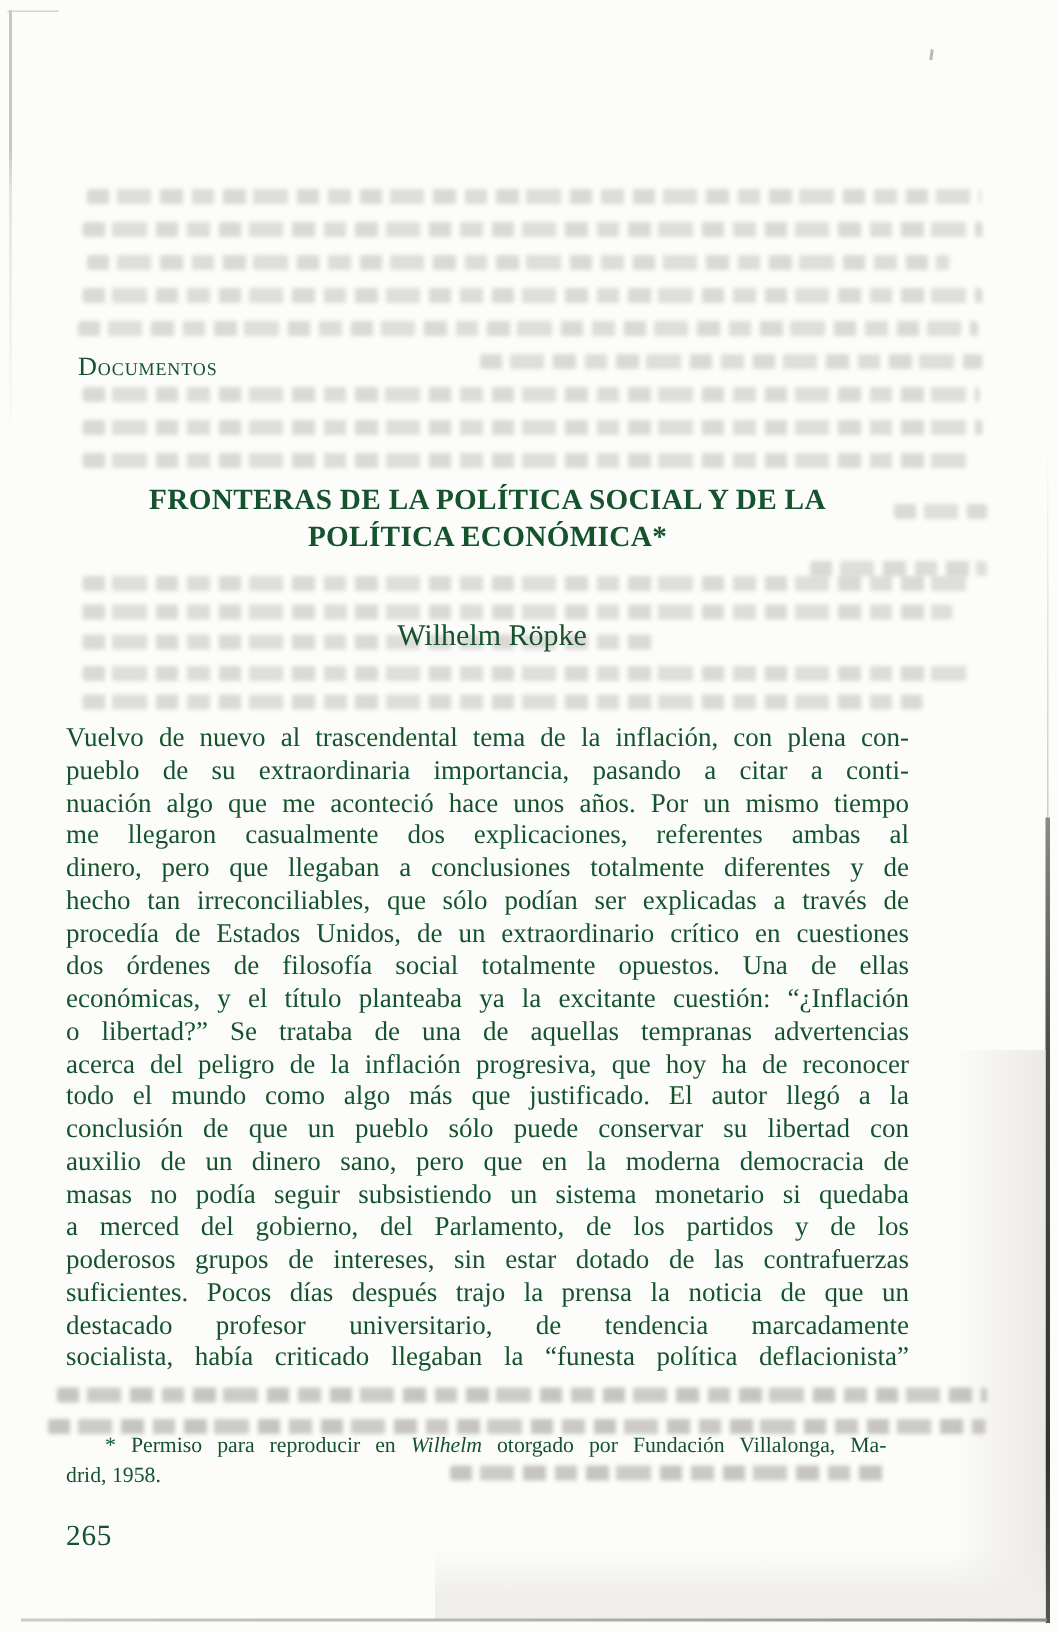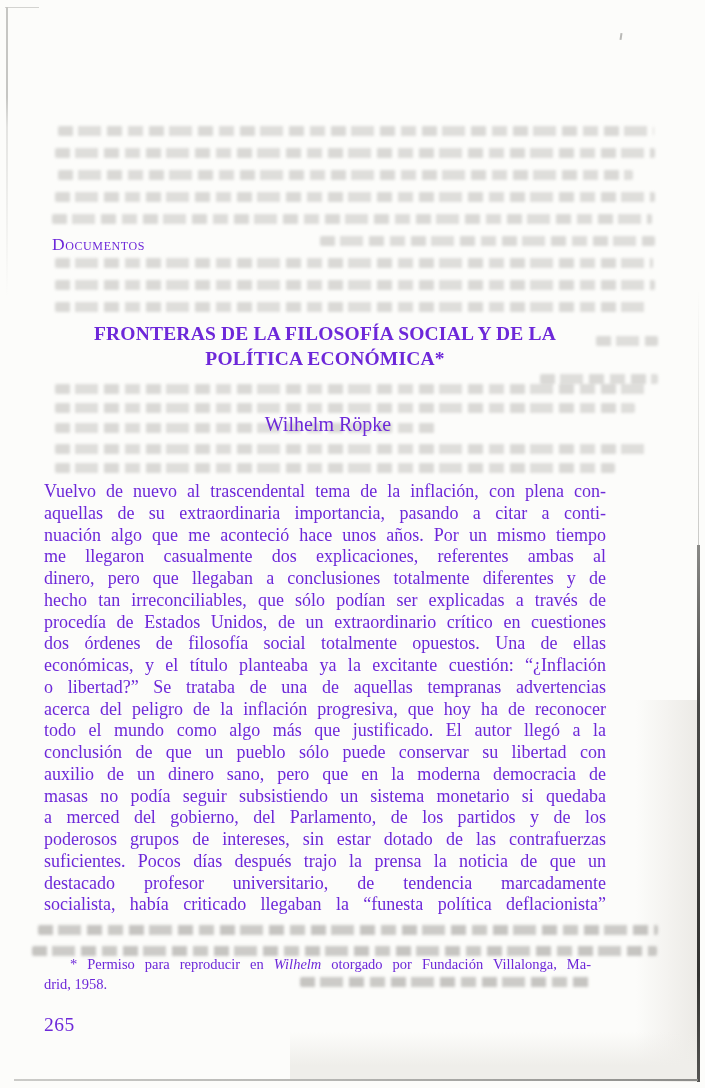--- a/index.html
+++ b/index.html
@@ -2,21 +2,21 @@
 <html><head>
 <meta charset="utf-8">
 <style>
   html,body{margin:0;padding:0;background:#ffffff;}
   #scan-page{
     position:relative;
     width:705px;height:1088px;
     background:#fcfcfa;
     overflow:hidden;
     font-family:"Liberation Serif", serif;
-    color:#6d28d9;
+    color:#14532d;
   }
   
   .edge{position:absolute;z-index:0;}
   #edge-top-left-h{left:5px;top:7px;width:34px;height:1px;background:#d3d3d0;}
   #edge-top-left-v{left:6px;top:7px;width:2px;height:290px;
     background:linear-gradient(#c6c6c3 0 90px,rgba(198,198,195,.45) 120px,rgba(198,198,195,0) 100%);}
   #edge-right-upper{left:698px;top:290px;width:1px;height:260px;
     background:linear-gradient(rgba(180,180,178,0),#c9c9c6);}
   #edge-right-dark{left:697px;top:545px;width:3px;height:537px;
     background:linear-gradient(#8a8a87,#4a4a48 30%,#333331 80%,#555553);}
@@ -97,29 +97,29 @@
   <div class="bleed" style="top:423px;left:55px;width:380px;"></div>
   <div class="bleed" style="top:444px;left:55px;width:595px;"></div>
   <div class="bleed" style="top:463px;left:55px;width:560px;"></div>
   <div class="bleed dark" style="top:925px;left:38px;width:620px;"></div>
   <div class="bleed dark" style="top:946px;left:32px;width:625px;"></div>
   <div class="bleed dark" style="top:977px;left:300px;width:290px;"></div>
 
   <div class="txt" id="kicker">Documentos</div>
 
   <div class="txt" id="title-block">
-    <div>FRONTERAS DE LA FILOSOFÍA SOCIAL Y DE LA</div>
+    <div>FRONTERAS DE LA POLÍTICA SOCIAL Y DE LA</div>
     <div>POLÍTICA ECONÓMICA*</div>
   </div>
 
   <div class="txt" id="author-line">Wilhelm Röpke</div>
 
   <div class="txt" id="body-block">
     <div class="body-line">Vuelvo de nuevo al trascendental tema de la inflación, con plena con-</div>
-    <div class="body-line">aquellas de su extraordinaria importancia, pasando a citar a conti-</div>
+    <div class="body-line">pueblo de su extraordinaria importancia, pasando a citar a conti-</div>
     <div class="body-line">nuación algo que me aconteció hace unos años. Por un mismo tiempo</div>
     <div class="body-line">me llegaron casualmente dos explicaciones, referentes ambas al</div>
     <div class="body-line">dinero, pero que llegaban a conclusiones totalmente diferentes y de</div>
     <div class="body-line">hecho tan irreconciliables, que sólo podían ser explicadas a través de</div>
     <div class="body-line">procedía de Estados Unidos, de un extraordinario crítico en cuestiones</div>
     <div class="body-line">dos órdenes de filosofía social totalmente opuestos. Una de ellas</div>
     <div class="body-line">económicas, y el título planteaba ya la excitante cuestión: “¿Inflación</div>
     <div class="body-line">o libertad?” Se trataba de una de aquellas tempranas advertencias</div>
     <div class="body-line">acerca del peligro de la inflación progresiva, que hoy ha de reconocer</div>
     <div class="body-line">todo el mundo como algo más que justificado. El autor llegó a la</div>

